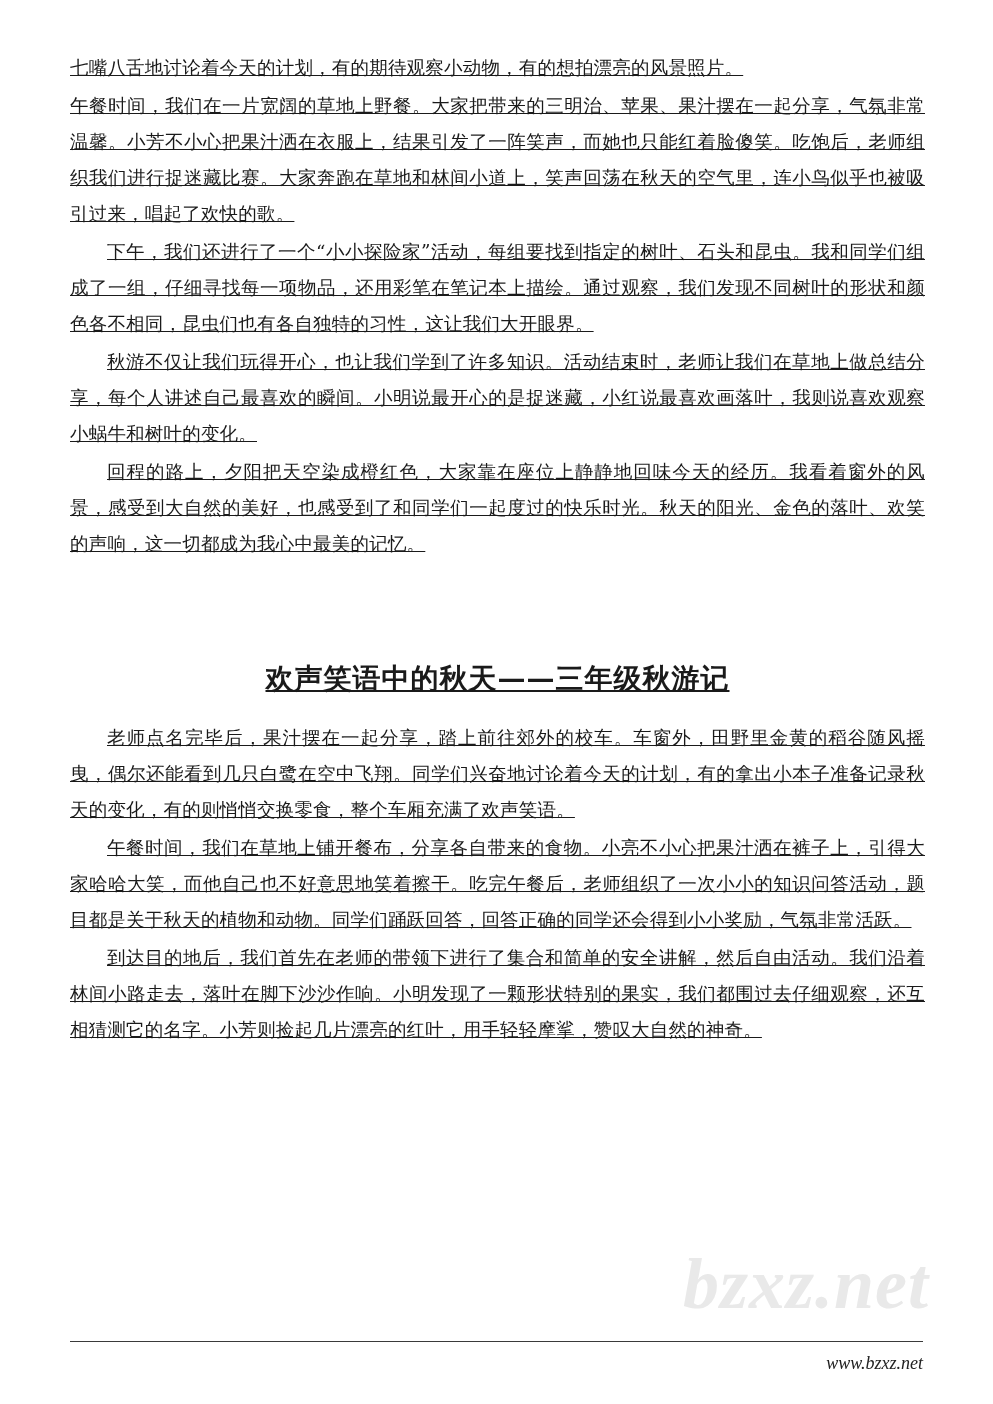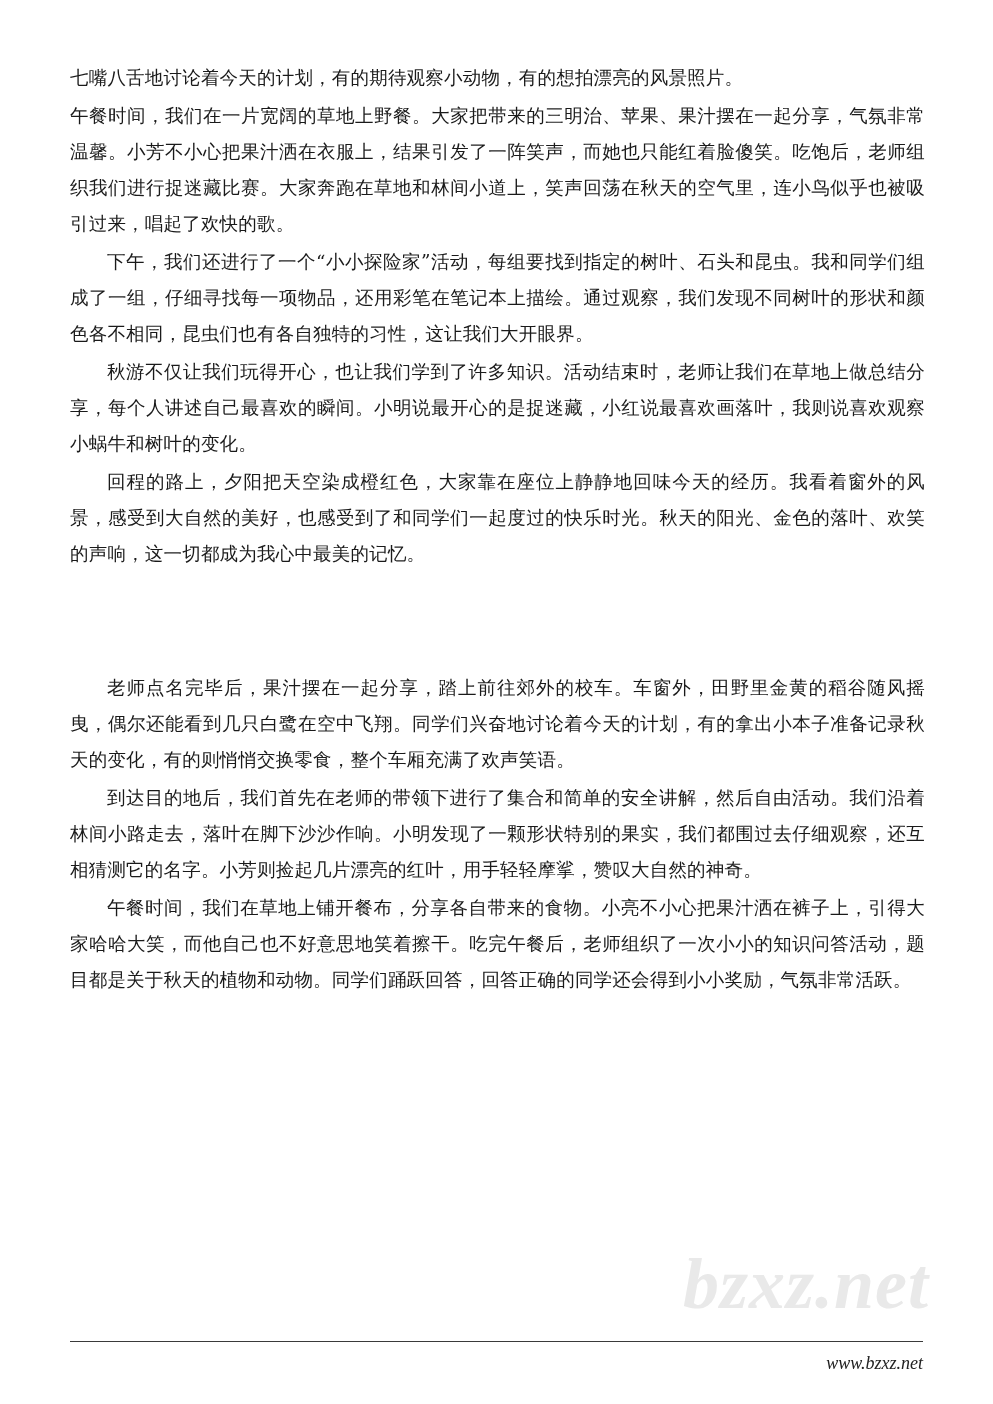--- a/index.html
+++ b/index.html
@@ -15,22 +15,23 @@
     position: relative;
     width: 993px;
     height: 1404px;
     background: #ffffff;
     box-sizing: border-box;
     overflow: hidden;
   }
   .content {
     position: absolute;
     left: 70px;
-    top: 60px;
+    top: 50px;
     width: 855px;
+    text-decoration: underline;
   }
   p {
     margin: 0 0 2px 0;
     font-size: 18.5px;
     line-height: 36px;
     text-align: justify;
     text-justify: inter-ideograph;
     letter-spacing: 0.2px;
   }
   p.indent {
@@ -89,23 +90,24 @@
       <p>七嘴八舌地讨论着今天的计划，有的期待观察小动物，有的想拍漂亮的风景照片。</p>
       <p>午餐时间，我们在一片宽阔的草地上野餐。大家把带来的三明治、苹果、果汁摆在一起分享，气氛非常温馨。小芳不小心把果汁洒在衣服上，结果引发了一阵笑声，而她也只能红着脸傻笑。吃饱后，老师组织我们进行捉迷藏比赛。大家奔跑在草地和林间小道上，笑声回荡在秋天的空气里，连小鸟似乎也被吸引过来，唱起了欢快的歌。</p>
       <p class="indent">下午，我们还进行了一个“小小探险家”活动，每组要找到指定的树叶、石头和昆虫。我和同学们组成了一组，仔细寻找每一项物品，还用彩笔在笔记本上描绘。通过观察，我们发现不同树叶的形状和颜色各不相同，昆虫们也有各自独特的习性，这让我们大开眼界。</p>
       <p class="indent">秋游不仅让我们玩得开心，也让我们学到了许多知识。活动结束时，老师让我们在草地上做总结分享，每个人讲述自己最喜欢的瞬间。小明说最开心的是捉迷藏，小红说最喜欢画落叶，我则说喜欢观察小蜗牛和树叶的变化。</p>
       <p class="indent">回程的路上，夕阳把天空染成橙红色，大家靠在座位上静静地回味今天的经历。我看着窗外的风景，感受到大自然的美好，也感受到了和同学们一起度过的快乐时光。秋天的阳光、金色的落叶、欢笑的声响，这一切都成为我心中最美的记忆。</p>
     </div>
 
     <div class="spacer-lg"></div>
 
     <div>
+      <h1 class="doc-title">欢声笑语中的秋天——三年级秋游记</h1>
       <p class="indent">老师点名完毕后，果汁摆在一起分享，踏上前往郊外的校车。车窗外，田野里金黄的稻谷随风摇曳，偶尔还能看到几只白鹭在空中飞翔。同学们兴奋地讨论着今天的计划，有的拿出小本子准备记录秋天的变化，有的则悄悄交换零食，整个车厢充满了欢声笑语。</p>
+      <p class="indent">午餐时间，我们在草地上铺开餐布，分享各自带来的食物。小亮不小心把果汁洒在裤子上，引得大家哈哈大笑，而他自己也不好意思地笑着擦干。吃完午餐后，老师组织了一次小小的知识问答活动，题目都是关于秋天的植物和动物。同学们踊跃回答，回答正确的同学还会得到小小奖励，气氛非常活跃。</p>
       <p class="indent">到达目的地后，我们首先在老师的带领下进行了集合和简单的安全讲解，然后自由活动。我们沿着林间小路走去，落叶在脚下沙沙作响。小明发现了一颗形状特别的果实，我们都围过去仔细观察，还互相猜测它的名字。小芳则捡起几片漂亮的红叶，用手轻轻摩挲，赞叹大自然的神奇。</p>
-      <p class="indent">午餐时间，我们在草地上铺开餐布，分享各自带来的食物。小亮不小心把果汁洒在裤子上，引得大家哈哈大笑，而他自己也不好意思地笑着擦干。吃完午餐后，老师组织了一次小小的知识问答活动，题目都是关于秋天的植物和动物。同学们踊跃回答，回答正确的同学还会得到小小奖励，气氛非常活跃。</p>
     </div>
 
   </div>
 
   <div class="watermark">bzxz.net</div>
   <div class="footer-rule"></div>
   <div class="footer-url">www.bzxz.net</div>
 
 </div>
 

